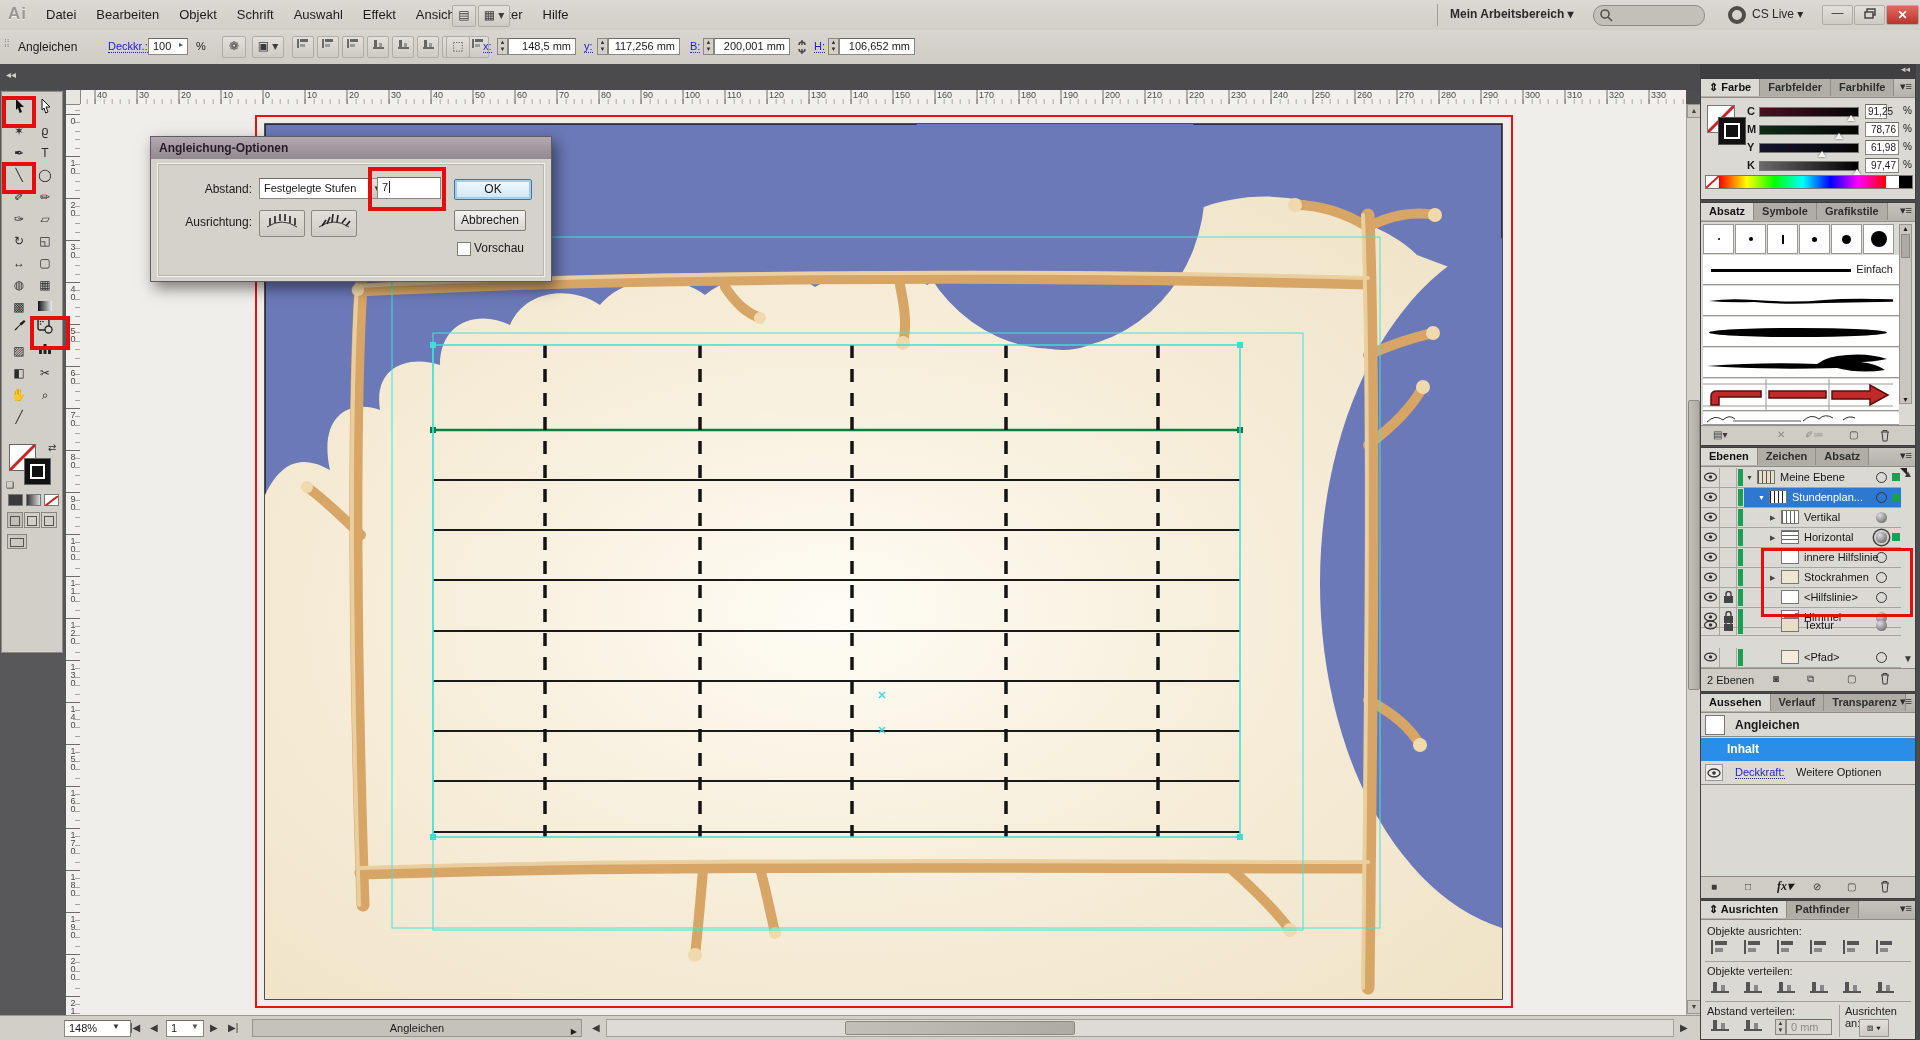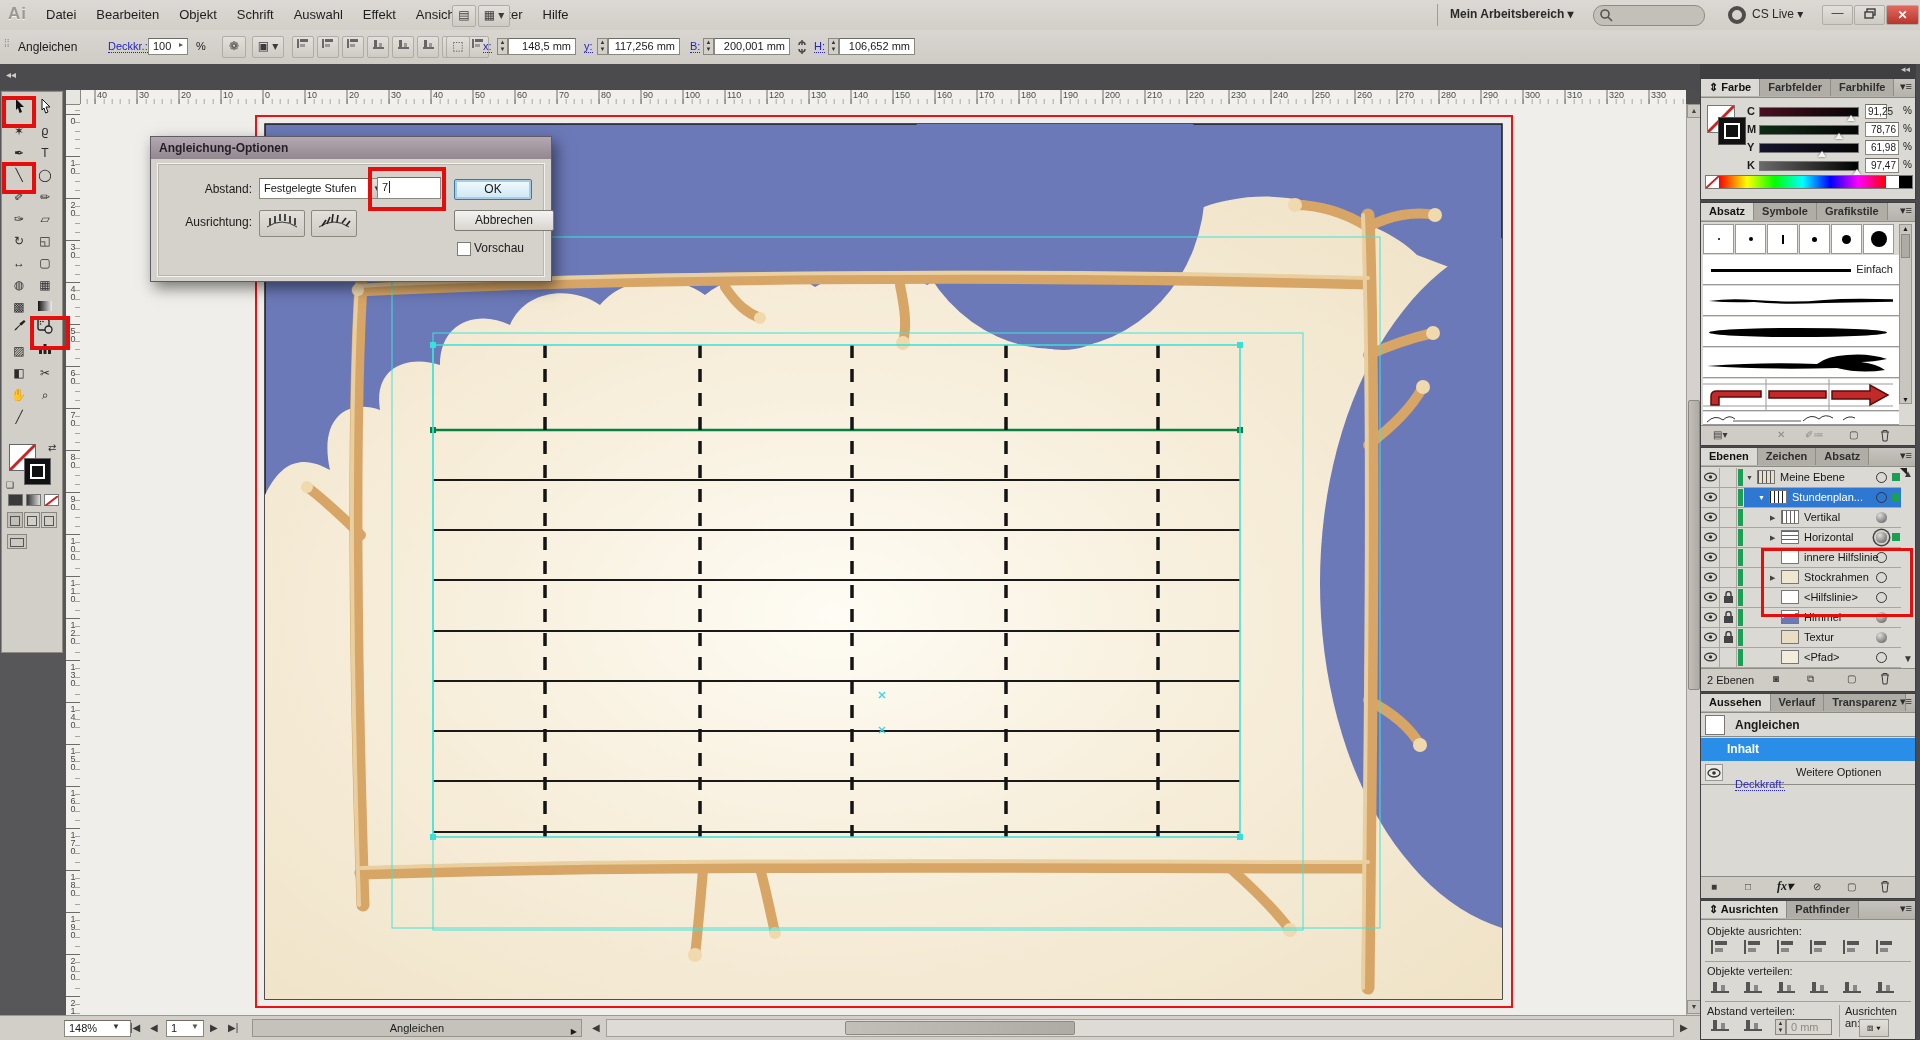--- a/index.html
+++ b/index.html
@@ -470,21 +470,21 @@
         <path d="M3 16 Q18 6 33 16" stroke="#333" fill="none"></path>
         <g stroke="#222" stroke-width="1.6">
           <line x1="6" y1="15" x2="10" y2="9"></line>
           <line x1="11" y1="13" x2="14" y2="6"></line>
           <line x1="16" y1="11" x2="17" y2="3"></line>
           <line x1="21" y1="11" x2="22" y2="4"></line>
           <line x1="26" y1="12" x2="30" y2="7"></line>
           <line x1="30" y1="15" x2="34" y2="10"></line>
         </g>
       </svg></span>
-  <div class="btn" style="left:303px;top:73px;width:100px;height:21px;line-height:19px">Abbrechen</div>
+  <div class="btn" style="left:303px;top:73px;width:72px;height:21px;line-height:19px">Abbrechen</div>
   <span class="p" style="left:306px;top:105px;width:12px;height:12px;background:#fff;border:1px solid #7f7c76"></span>
   <span class="p tx" style="left:323px;top:104px;font-size:12px">Vorschau</span>
 </div>
 <div class="redbox" style="left:368px;top:167px;width:70px;height:36px"></div>
 
 <div id="statusbar" class="p">
   <span class="p field" style="left:64px;top:4px;width:67px"><span>148%</span></span>
   <span class="p" style="left:112px;top:6px;font-size:8px;color:#333">▼</span>
   <span class="p mini" style="left:130px;top:6px">|◀</span>
   <span class="p mini" style="left:150px;top:6px">◀</span>
@@ -727,21 +727,21 @@
               <rect x="1" y="5" width="9" height="7" fill="#444"></rect>
               <path d="M3 5 v-2 a2.5 2.5 0 0 1 5 0 v2" fill="none" stroke="#444" stroke-width="1.5"></path>
             </svg></div>
           <div class="cell laybar" style="left: 37px; top: 1px; width: 5px; height: 17px;"></div>
           <div class="cell" style="left: 43px; top: 0px; width: 157px; height: 19px;">
             <div class="cell" style="left: 37px; top: 2px; width: 18px; height: 14px; border: 1px solid rgb(119, 119, 119); background: linear-gradient(160deg, rgb(255, 255, 255) 40%, rgb(107, 121, 184) 41%);"></div>
             <div class="cell tx" style="left: 60px; top: 3px; font-size: 11px; white-space: nowrap; color: rgb(21, 21, 21);">Himmel</div>
             <div class="cell" style="left: 132px; top: 4px; width: 11px; height: 11px; border-radius: 50%; background: radial-gradient(circle at 35% 30%, rgb(221, 221, 221), rgb(85, 85, 85));"></div>
           </div>
         </div>
-        <div class="cell" style="left: 0px; top: 180px; width: 200px; height: 20px; border-bottom: 1px solid rgb(169, 166, 159);">
+        <div class="cell" style="left: 0px; top: 168px; width: 200px; height: 20px; border-bottom: 1px solid rgb(169, 166, 159);">
           <div class="cell" style="left: 0px; top: 0px; width: 19px; height: 19px; border-right: 1px solid rgb(169, 166, 159);"><svg width="15" height="14" style="margin:2px">
               <ellipse cx="7.5" cy="7" rx="6" ry="3.8" fill="none" stroke="#333" stroke-width="1.2"></ellipse>
               <circle cx="7.5" cy="7" r="1.7" fill="#333"></circle>
             </svg></div>
           <div class="cell" style="left: 20px; top: 0px; width: 16px; height: 19px; border-right: 1px solid rgb(169, 166, 159);"><svg width="11" height="13" style="margin:3px 2px">
               <rect x="1" y="5" width="9" height="7" fill="#444"></rect>
               <path d="M3 5 v-2 a2.5 2.5 0 0 1 5 0 v2" fill="none" stroke="#444" stroke-width="1.5"></path>
             </svg></div>
           <div class="cell laybar" style="left: 37px; top: 1px; width: 5px; height: 17px;"></div>
           <div class="cell" style="left: 43px; top: 0px; width: 157px; height: 19px;">
@@ -787,21 +787,21 @@
     </div>
     <div class="cell" style="left:0;top:44px;width:214px;height:23px;background:#2a8ee8">
       <span class="cell" style="left:26px;top:4px;color:#fff;font-weight:bold;font-size:12px">Inhalt</span>
     </div>
     <div class="cell" style="left:0;top:67px;width:214px;height:24px;border-bottom:1px solid #8f8c85">
       <span class="cell" style="left:4px;top:3px;width:18px;height:17px;border:1px solid #999;background:#eceae5">
         <svg width="16" height="15">
             <ellipse cx="8" cy="8" rx="6" ry="4" fill="none" stroke="#333" stroke-width="1.3"></ellipse>
             <circle cx="8" cy="8" r="1.8" fill="#333"></circle>
           </svg></span>
-      <span class="cell lbl-link" style="left:34px;top:17px">Deckkraft:</span>
+      <span class="cell lbl-link" style="left:34px;top:5px">Deckkraft:</span>
       <span class="cell tx" style="left:95px;top:5px;font-size:11px">Weitere Optionen</span>
     </div>
     <div class="cell" style="left:0;top:182px;width:214px;height:22px;background:#cfccc6;border-top:1px solid #8f8c85">
       <span class="cell mini" style="left:10px;top:4px">■</span>
       <span class="cell mini" style="left:44px;top:4px">□</span>
       <span class="cell" style="left:76px;top:2px;font:italic bold 12px 'Liberation Serif',serif">fx▾</span>
       <span class="cell mini" style="left:112px;top:4px">⊘</span>
       <span class="cell mini" style="left:146px;top:4px">▢</span>
       <span class="cell mini" style="left:178px;top:3px">
         <svg width="12" height="13">

